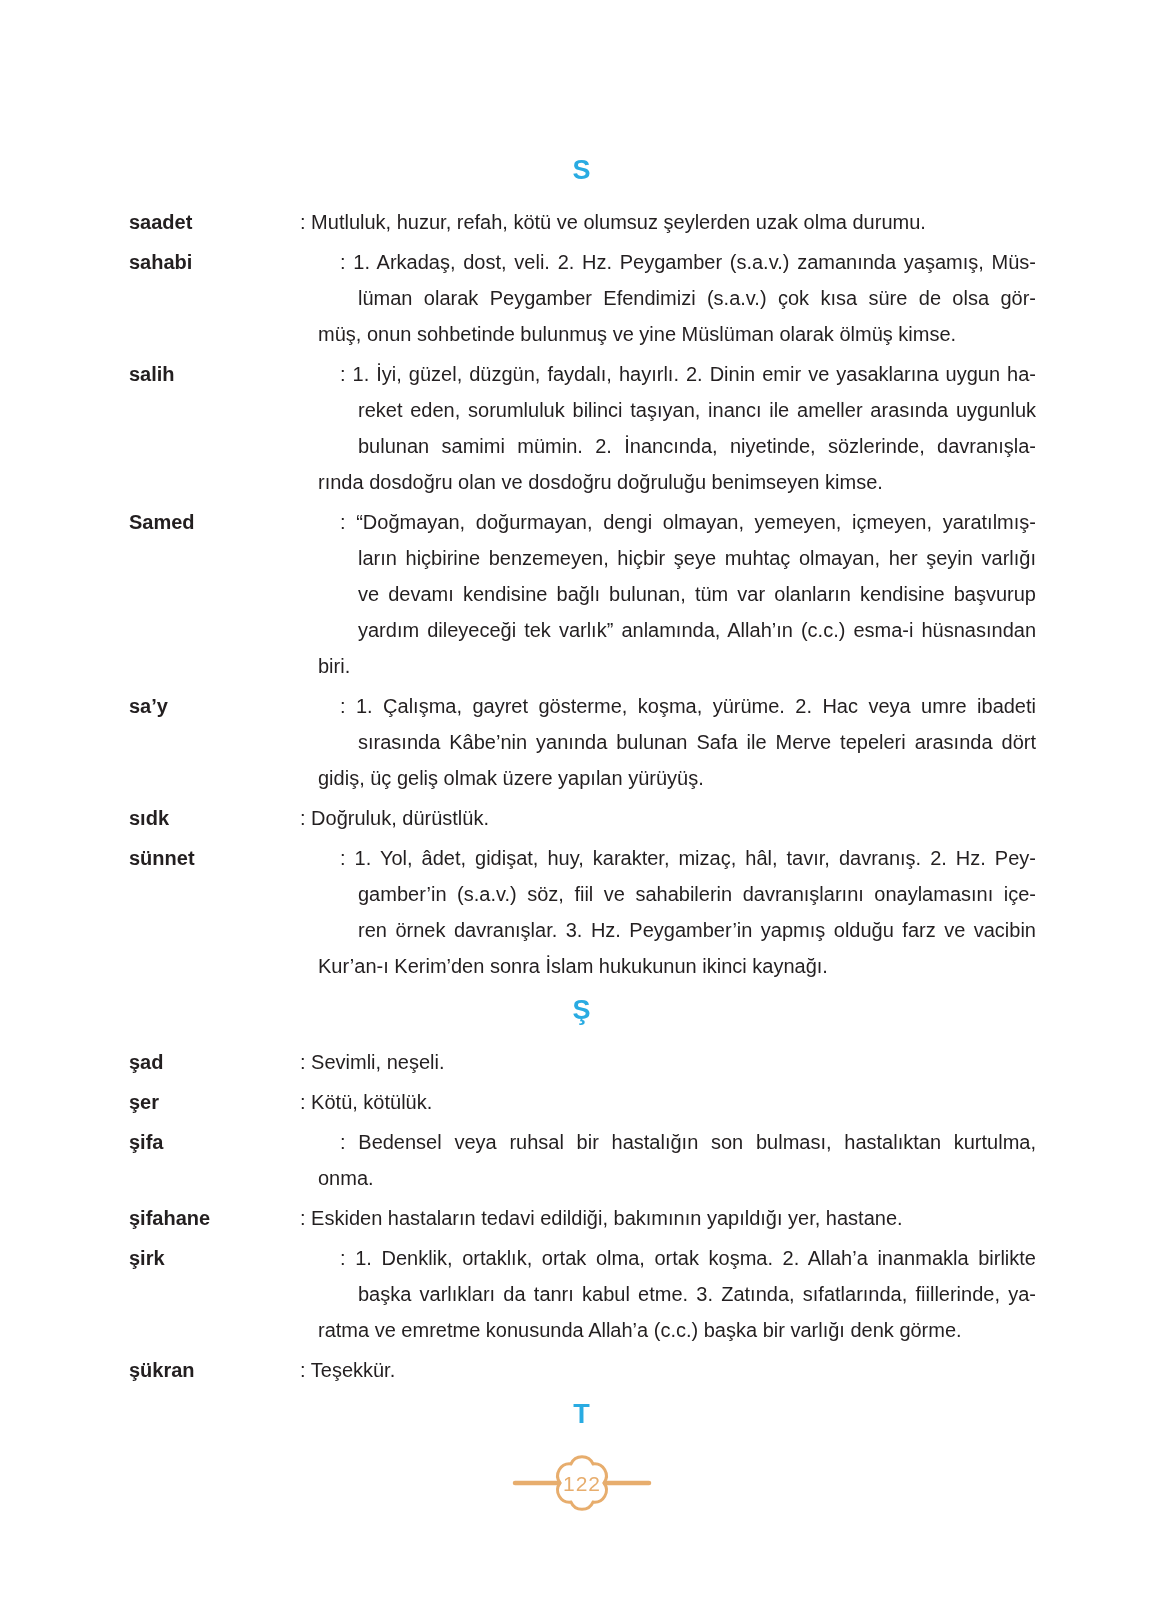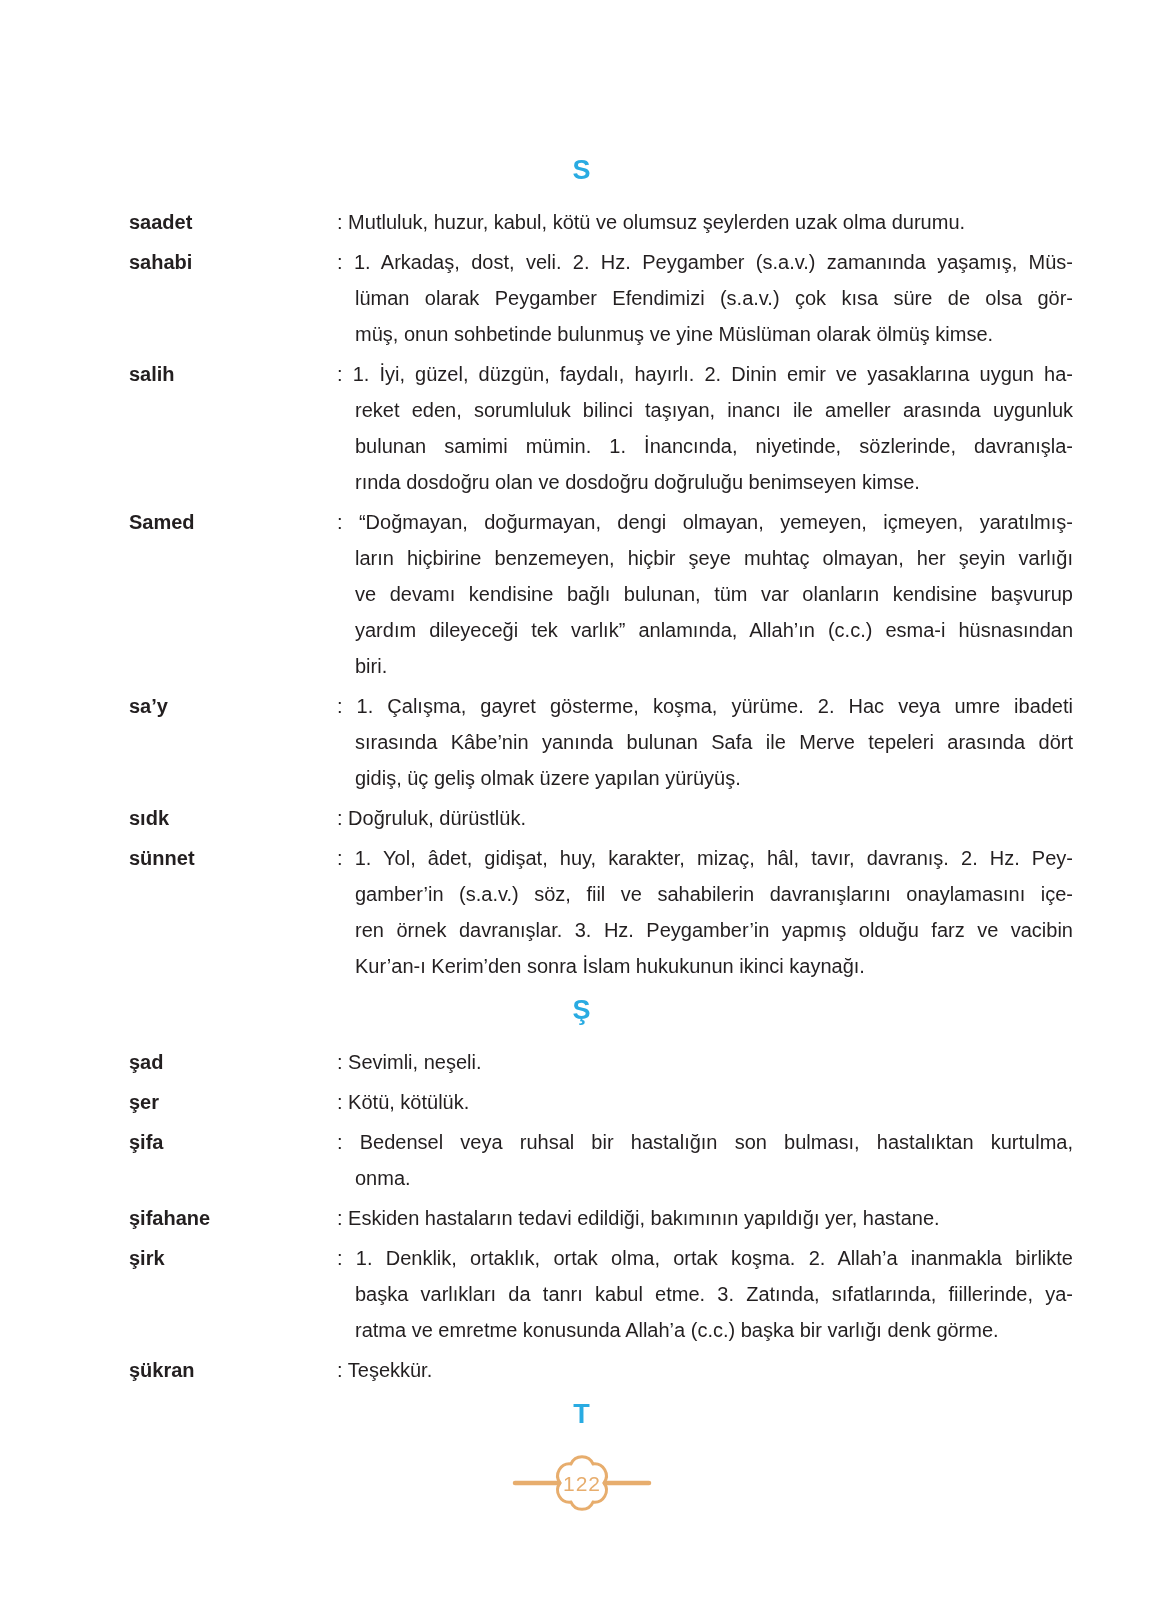--- a/index.html
+++ b/index.html
@@ -20,36 +20,35 @@
     font-weight: bold;
     line-height: 36px;
     color: var(--accent, #29abe2);
     margin: 8px 0 16px 0;
   }
   .entry {
     display: flex;
     align-items: flex-start;
     padding-left: 129px;
     margin-bottom: 4px;
-    gap: 37px;
   }
   .term {
     width: 171px;
     flex-shrink: 0;
     font-weight: bold;
     font-size: 20px;
     line-height: 36px;
   }
   .def {
     width: 736px;
     font-size: 20px;
     line-height: 36px;
   }
   .def-line { text-align: left; }
-  .def-line.just { text-align: justify; text-align-last: justify; }
+  .def-line.just { text-align: justify; text-align-last: justify; margin-left: 40px; }
   .def-line.cont { padding-left: 18px; }
   .footer { text-align: center; margin-top: 4px; text-decoration: underline; }
   .ornament { display: inline-block; }
   .orn-line { stroke: var(--ornament, #e7ad6d); stroke-width: 4.5; stroke-linecap: round; }
   .orn-shape { fill: none; stroke: var(--ornament, #e7ad6d); stroke-width: 3; }
   .orn-text {
     fill: var(--ornament, #e7ad6d);
     font-family: "Liberation Sans", "DejaVu Sans", sans-serif;
     font-size: 21px;
     letter-spacing: 1px;
@@ -57,37 +56,37 @@
 </style>
 </head>
 <body>
 
 <div class="page" style="color: rgb(35, 31, 32); background: rgb(255, 255, 255);">
   <div id="content">
       <div class="section-header">S</div>
       <div class="entry">
         <div class="term">saadet</div>
         <div class="def">
-          <div class="def-line">: Mutluluk, huzur, kabul, kötü ve olumsuz şeylerden uzak olma durumu.</div>
+          <div class="def-line">: Mutluluk, huzur, refah, kötü ve olumsuz şeylerden uzak olma durumu.</div>
         </div>
       </div>
       <div class="entry">
         <div class="term">sahabi</div>
         <div class="def">
           <div class="def-line just">: 1. Arkadaş, dost, veli. 2. Hz. Peygamber (s.a.v.) zamanında yaşamış, Müs-</div>
           <div class="def-line cont just">lüman olarak Peygamber Efendimizi (s.a.v.) çok kısa süre de olsa gör-</div>
           <div class="def-line cont">müş, onun sohbetinde bulunmuş ve yine Müslüman olarak ölmüş kimse.</div>
         </div>
       </div>
       <div class="entry">
         <div class="term">salih</div>
         <div class="def">
           <div class="def-line just">: 1. İyi, güzel, düzgün, faydalı, hayırlı. 2. Dinin emir ve yasaklarına uygun ha-</div>
           <div class="def-line cont just">reket eden, sorumluluk bilinci taşıyan, inancı ile ameller arasında uygunluk</div>
-          <div class="def-line cont just">bulunan samimi mümin. 1. İnancında, niyetinde, sözlerinde, davranışla-</div>
+          <div class="def-line cont just">bulunan samimi mümin. 2. İnancında, niyetinde, sözlerinde, davranışla-</div>
           <div class="def-line cont">rında dosdoğru olan ve dosdoğru doğruluğu benimseyen kimse.</div>
         </div>
       </div>
       <div class="entry">
         <div class="term">Samed</div>
         <div class="def">
           <div class="def-line just">: “Doğmayan, doğurmayan, dengi olmayan, yemeyen, içmeyen, yaratılmış-</div>
           <div class="def-line cont just">ların hiçbirine benzemeyen, hiçbir şeye muhtaç olmayan, her şeyin varlığı</div>
           <div class="def-line cont just">ve devamı kendisine bağlı bulunan, tüm var olanların kendisine başvurup</div>
           <div class="def-line cont just">yardım dileyeceği tek varlık” anlamında, Allah’ın (c.c.) esma-i hüsnasından</div>

